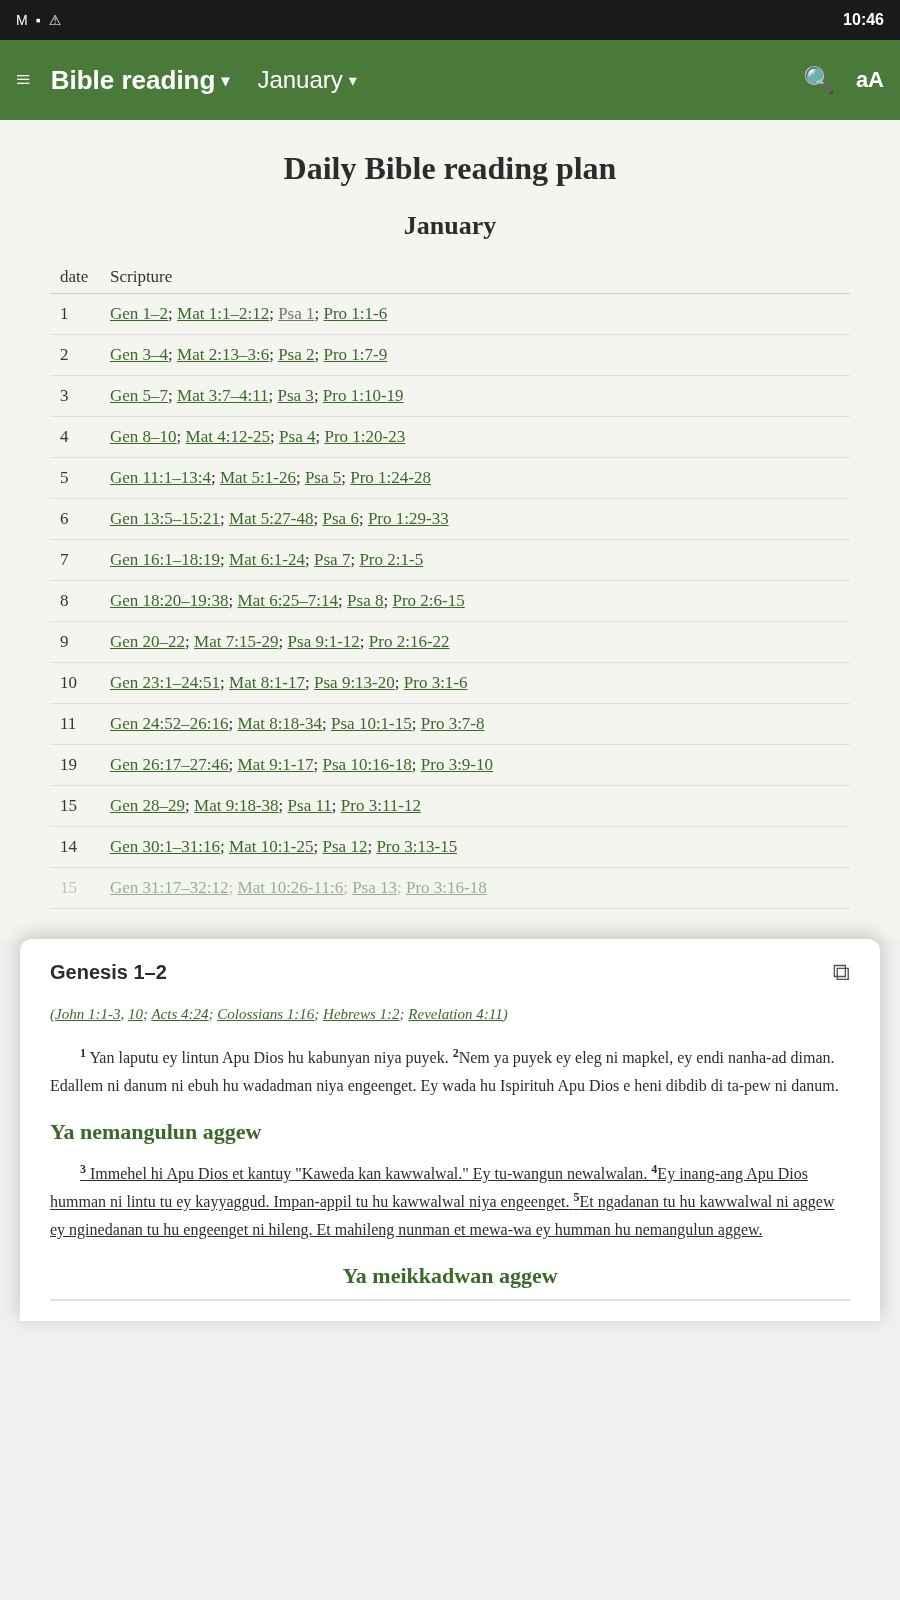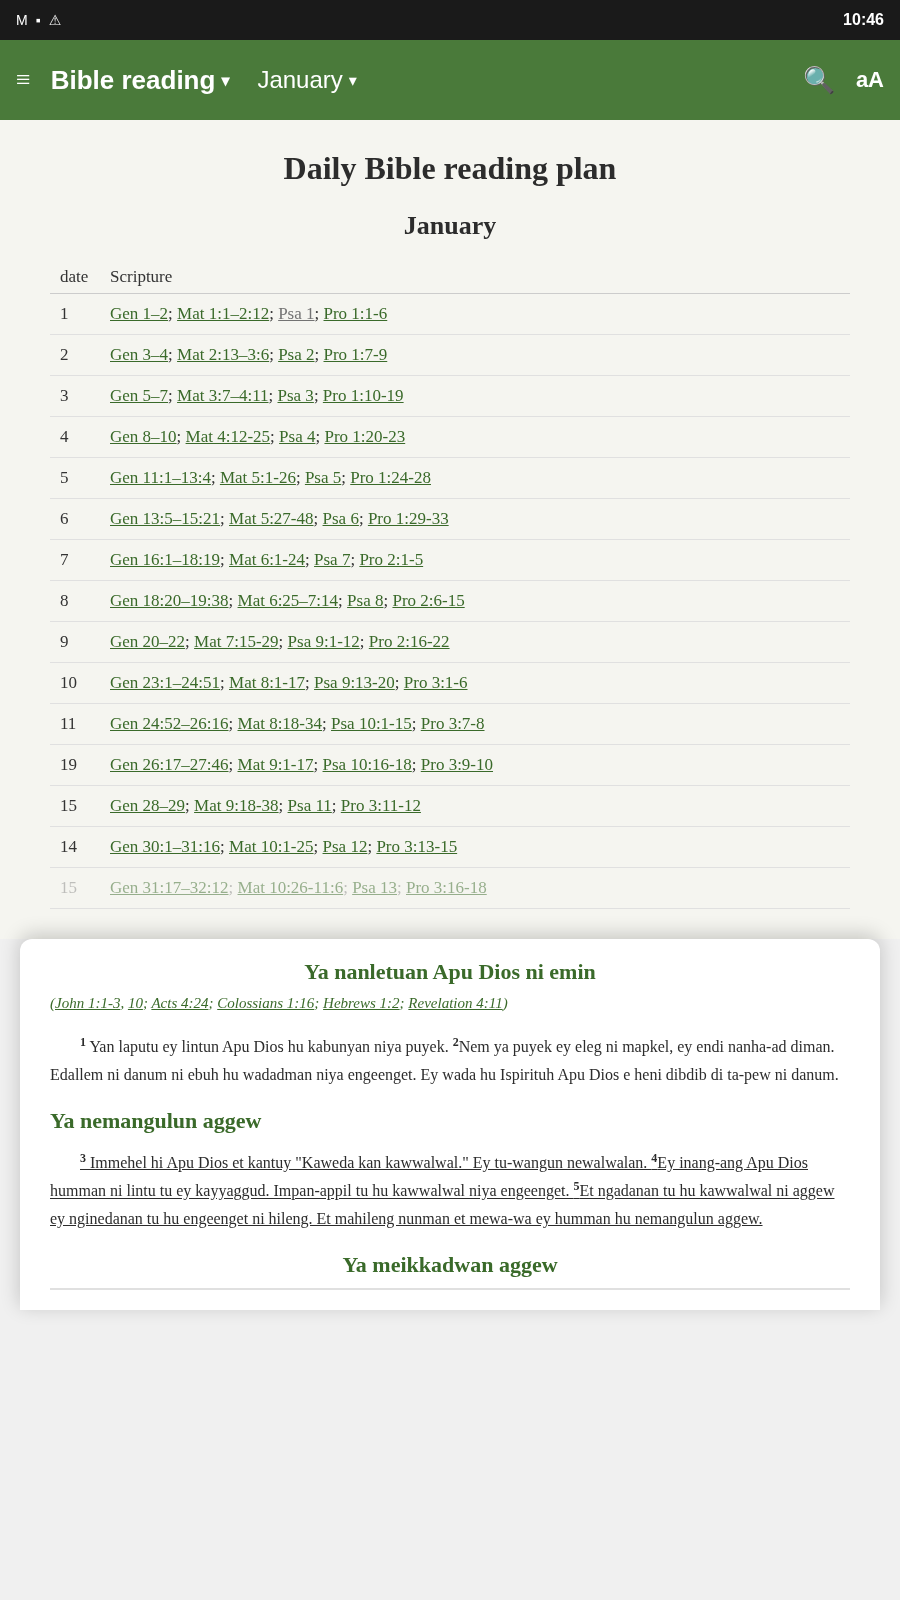--- a/index.html
+++ b/index.html
@@ -294,22 +294,25 @@
         </tr>
         <tr style="opacity: 0.5;">
           <td>15</td>
           <td><a style="color: rgb(58, 106, 42); text-decoration: underline; cursor: pointer;">Gen 31:17–32:12</a>; <a style="color: rgb(58, 106, 42); text-decoration: underline; cursor: pointer;">Mat 10:26-11:6</a>; <a style="color: rgb(58, 106, 42); text-decoration: underline; cursor: pointer;">Psa 13</a>; <a style="color: rgb(58, 106, 42); text-decoration: underline; cursor: pointer;">Pro 3:16-18</a></td>
         </tr>
       </tbody>
   </table>
 </div>
 
 <div class="popup-panel">
-
-  <div class="section-title">Ya nanletuan Apu Dios ni emin</div>
+  <div class="popup-header">
+    <span class="popup-title">Genesis 1–2</span>
+    <span class="popup-external-icon">⧉</span>
+  </div>
+
   <div class="section-refs">
     (<a>John 1:1-3</a>, <a>10</a>; <a>Acts 4:24</a>; <a>Colossians 1:16</a>; <a>Hebrews 1:2</a>; <a>Revelation 4:11</a>)
   </div>
 
   <div class="verse-text">
     <span class="verse-num">1</span><span> Yan laputu ey lintun Apu Dios hu kabunyan niya puyek. </span><span class="verse-num">2</span><span>Nem ya puyek ey eleg ni mapkel, ey endi nanha-ad diman. Edallem ni danum ni ebuh hu wadadman niya engeenget. Ey wada hu Ispirituh Apu Dios e heni dibdib di ta-pew ni danum.</span>
   </div>
 
   <div class="sub-section-title">Ya nemangulun aggew</div>
 

